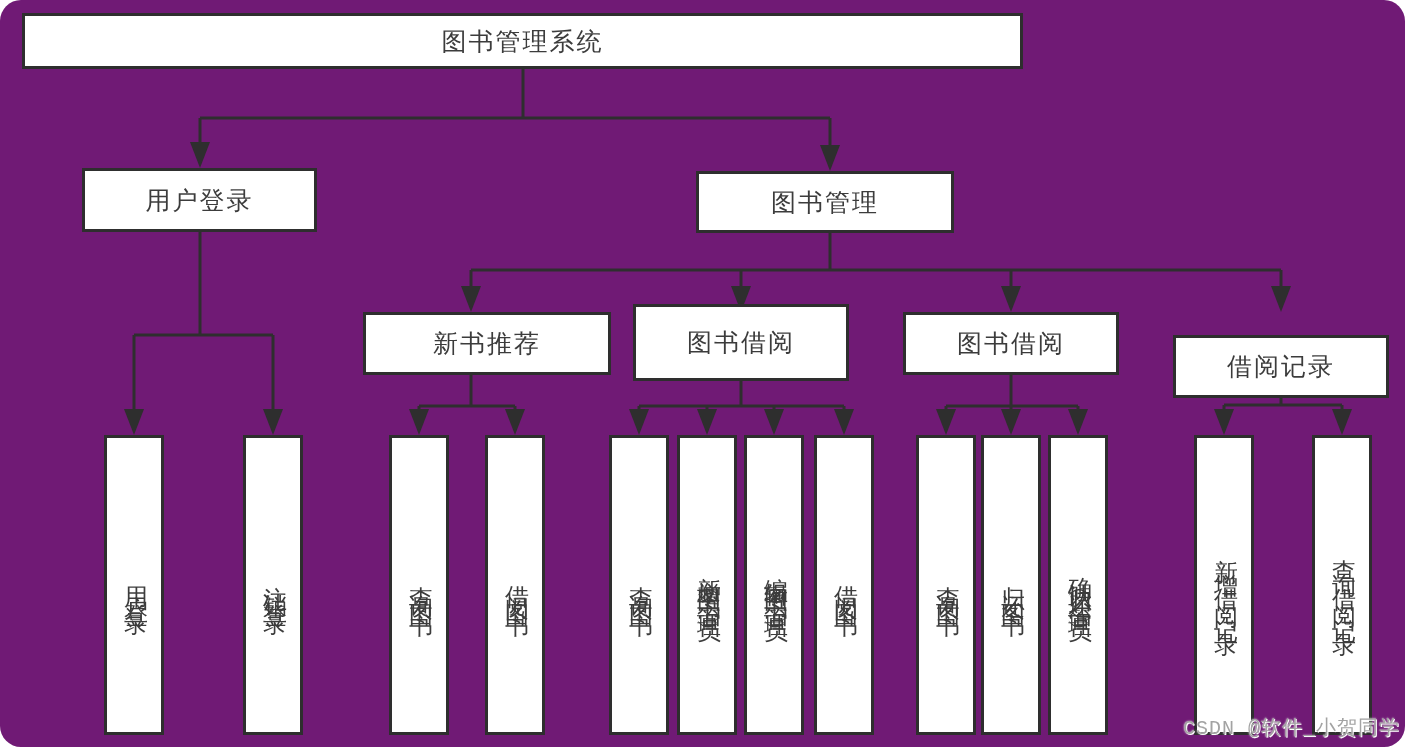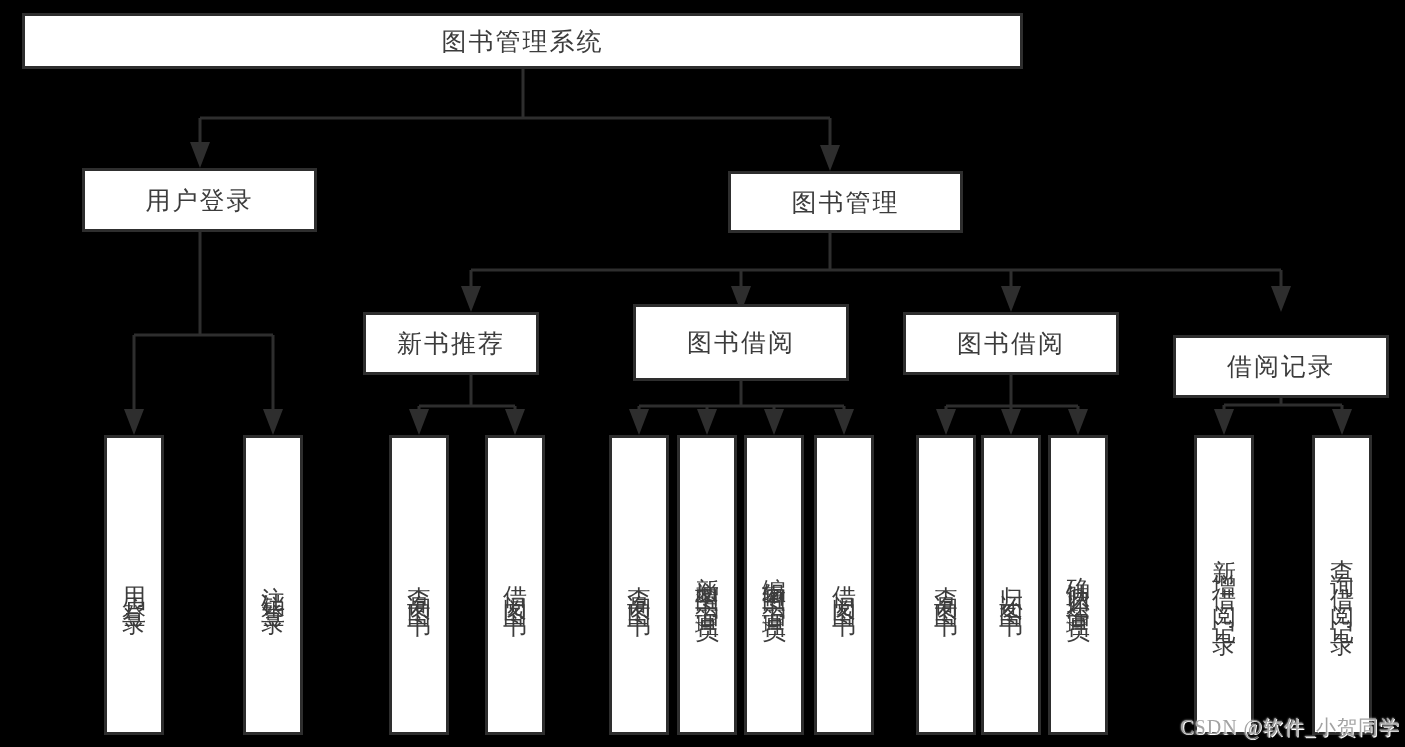--- a/index.html
+++ b/index.html
@@ -1,22 +1,23 @@
 <!DOCTYPE html>
 <html><head>
 <meta charset="utf-8">
 <style>
   html, body { margin: 0; padding: 0; background: #ffffff; }
   #canvas {
     position: relative;
     width: 1405px;
     height: 747px;
-    background: #000000;
+    background: #701a75;
     overflow: hidden;
-    font-family: Liberation Serif, serif;
+    font-family: Liberation Mono, monospace;
+    border-radius: 21px;
   }
   #connector-svg {
     position: absolute;
     left: 0; top: 0;
     z-index: 1;
   }
   .node {
     position: absolute;
     box-sizing: border-box;
     background: #ffffff;
@@ -92,22 +93,22 @@
       </g>
       <g>
         <path d="M1281 375 V405 M1224 405 H1342 M1224 405 V423 M1342 405 V423" fill="none" stroke="#2e2e2e" stroke-width="3"></path>
         <polygon points="1214,409 1234,409 1224,435" fill="#2e2e2e"></polygon>
         <polygon points="1332,409 1352,409 1342,435" fill="#2e2e2e"></polygon>
       </g>
     </svg>
   <div id="nodes-layer">
       <div class="node h" style="left: 22px; top: 13px; width: 1001px; height: 56px;">图书管理系统</div>
       <div class="node h" style="left: 82px; top: 168px; width: 235px; height: 64px;">用户登录</div>
-      <div class="node h" style="left: 728px; top: 171px; width: 235px; height: 62px;">图书管理</div>
-      <div class="node h" style="left: 363px; top: 312px; width: 176px; height: 63px; text-align: center;">新书推荐</div>
+      <div class="node h" style="left: 696px; top: 171px; width: 258px; height: 62px;">图书管理</div>
+      <div class="node h" style="left: 363px; top: 312px; width: 248px; height: 63px; text-align: center;">新书推荐</div>
       <div class="node h" style="left: 633px; top: 304px; width: 216px; height: 77px;">图书借阅</div>
       <div class="node h" style="left: 903px; top: 312px; width: 216px; height: 63px;">图书借阅</div>
       <div class="node h" style="left: 1173px; top: 312px; width: 216px; height: 63px; margin-top: 23px;">借阅记录</div>
       <div class="node v" style="left: 104px; top: 435px; width: 60px; height: 300px; letter-spacing: 9px;">用户登录</div>
       <div class="node v" style="left: 243px; top: 435px; width: 60px; height: 300px; letter-spacing: 9px;">注销登录</div>
       <div class="node v" style="left: 389px; top: 435px; width: 60px; height: 300px; letter-spacing: 9px;">查询图书</div>
       <div class="node v" style="left: 485px; top: 435px; width: 60px; height: 300px; letter-spacing: 9px;">借阅图书</div>
       <div class="node v" style="left: 609px; top: 435px; width: 60px; height: 300px; letter-spacing: 9px;">查询图书</div>
       <div class="node v" style="left: 677px; top: 435px; width: 60px; height: 300px; letter-spacing: 6px;">新增图书（管理员）</div>
       <div class="node v" style="left: 744px; top: 435px; width: 60px; height: 300px; letter-spacing: 6px;">编辑图书（管理员）</div>

